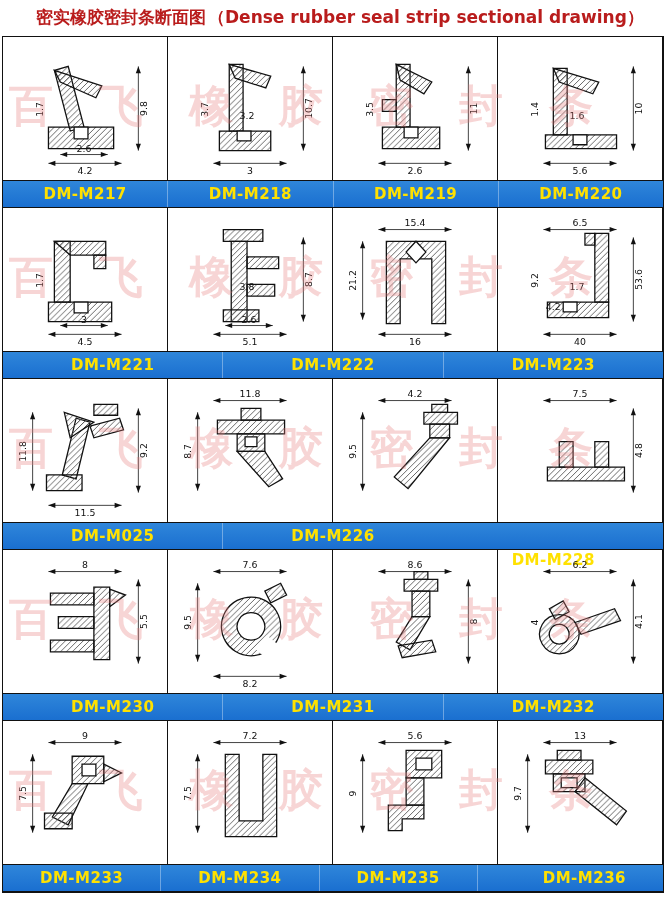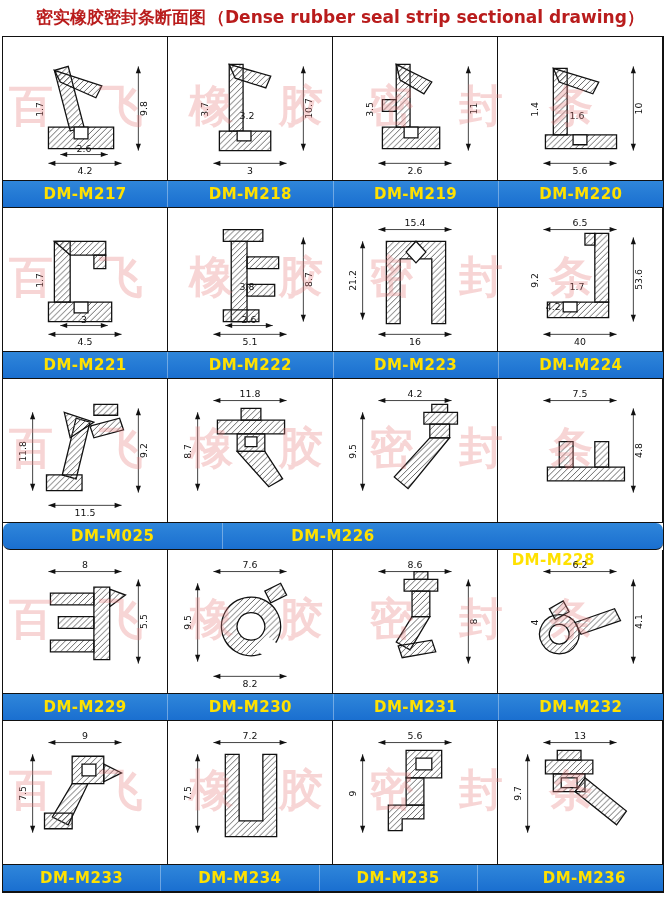--- a/index.html
+++ b/index.html
@@ -297,21 +297,20 @@
               <text x="83" y="140" text-anchor="middle" font-size="9.5" fill="#111">40</text>
             </g>
           </svg>
         </div>
         <div class="wm" style="color: rgb(232, 127, 127);">百飞橡胶密封条</div>
       </div>
       <div class="banner" style="background: linear-gradient(rgb(47, 134, 218), rgb(26, 111, 208));">
         <span class="model" style="color: rgb(255, 225, 0);">DM-M221</span>
         <span class="model" style="color: rgb(255, 225, 0);">DM-M222</span>
         <span class="model" style="color: rgb(255, 225, 0);">DM-M223</span>
-        <span class="model" style="color: rgb(255, 225, 0);">DM-M224</span>
       </div>
       <div class="cells">
         <div class="cell">
           <svg viewBox="0 0 166 146" preserveAspectRatio="none">
             <defs>
               <pattern id="h2_0" width="6" height="6" patternUnits="userSpaceOnUse">
                 <path d="M0,6 L6,0" stroke="#555" stroke-width="0.9"></path>
               </pattern>
             </defs>
             <path d="M60,98 L74,40 L88,44 L74,102 Z" stroke-width="1.3" fill="url(#h2_0)" stroke="#111"></path>
@@ -409,21 +408,21 @@
             <g>
               <line x1="137" y1="30" x2="137" y2="116" stroke="#111" stroke-width="0.8"></line>
               <polygon points="137,30 134.4,37 139.6,37" fill="#111"></polygon>
               <polygon points="137,116 134.4,109 139.6,109" fill="#111"></polygon>
               <text x="146" y="73" text-anchor="middle" font-size="9.5" fill="#111" transform="rotate(-90 146 73)">4.8</text>
             </g>
           </svg>
         </div>
         <div class="wm" style="color: rgb(232, 127, 127);">百飞橡胶密封条</div>
       </div>
-      <div class="banner" style="background: linear-gradient(rgb(47, 134, 218), rgb(26, 111, 208)); border-radius: 7px;">
+      <div class="banner" style="background: linear-gradient(rgb(47, 134, 218), rgb(26, 111, 208));">
         <span class="model" style="color: rgb(255, 225, 0);">DM-M025</span>
         <span class="model" style="color: rgb(255, 225, 0);">DM-M226</span>
         <span class="model" style="color: rgb(255, 225, 0); margin-top: 37px;">DM-M228</span>
       </div>
       <div class="cells">
         <div class="cell">
           <svg viewBox="0 0 166 146" preserveAspectRatio="none">
             <defs>
               <pattern id="h3_0" width="6" height="6" patternUnits="userSpaceOnUse">
                 <path d="M0,6 L6,0" stroke="#555" stroke-width="0.9"></path>
@@ -527,21 +526,20 @@
               <line x1="137" y1="30" x2="137" y2="116" stroke="#111" stroke-width="0.8"></line>
               <polygon points="137,30 134.4,37 139.6,37" fill="#111"></polygon>
               <polygon points="137,116 134.4,109 139.6,109" fill="#111"></polygon>
               <text x="146" y="73" text-anchor="middle" font-size="9.5" fill="#111" transform="rotate(-90 146 73)">4.1</text>
             </g>
           </svg>
         </div>
         <div class="wm" style="color: rgb(232, 127, 127);">百飞橡胶密封条</div>
       </div>
       <div class="banner" style="background: linear-gradient(rgb(47, 134, 218), rgb(26, 111, 208));">
-        <span class="model" style="color: rgb(255, 225, 0);">DM-M229</span>
         <span class="model" style="color: rgb(255, 225, 0);">DM-M230</span>
         <span class="model" style="color: rgb(255, 225, 0);">DM-M231</span>
         <span class="model" style="color: rgb(255, 225, 0);">DM-M232</span>
       </div>
       <div class="cells">
         <div class="cell">
           <svg viewBox="0 0 166 146" preserveAspectRatio="none">
             <defs>
               <pattern id="h4_0" width="6" height="6" patternUnits="userSpaceOnUse">
                 <path d="M0,6 L6,0" stroke="#555" stroke-width="0.9"></path>

